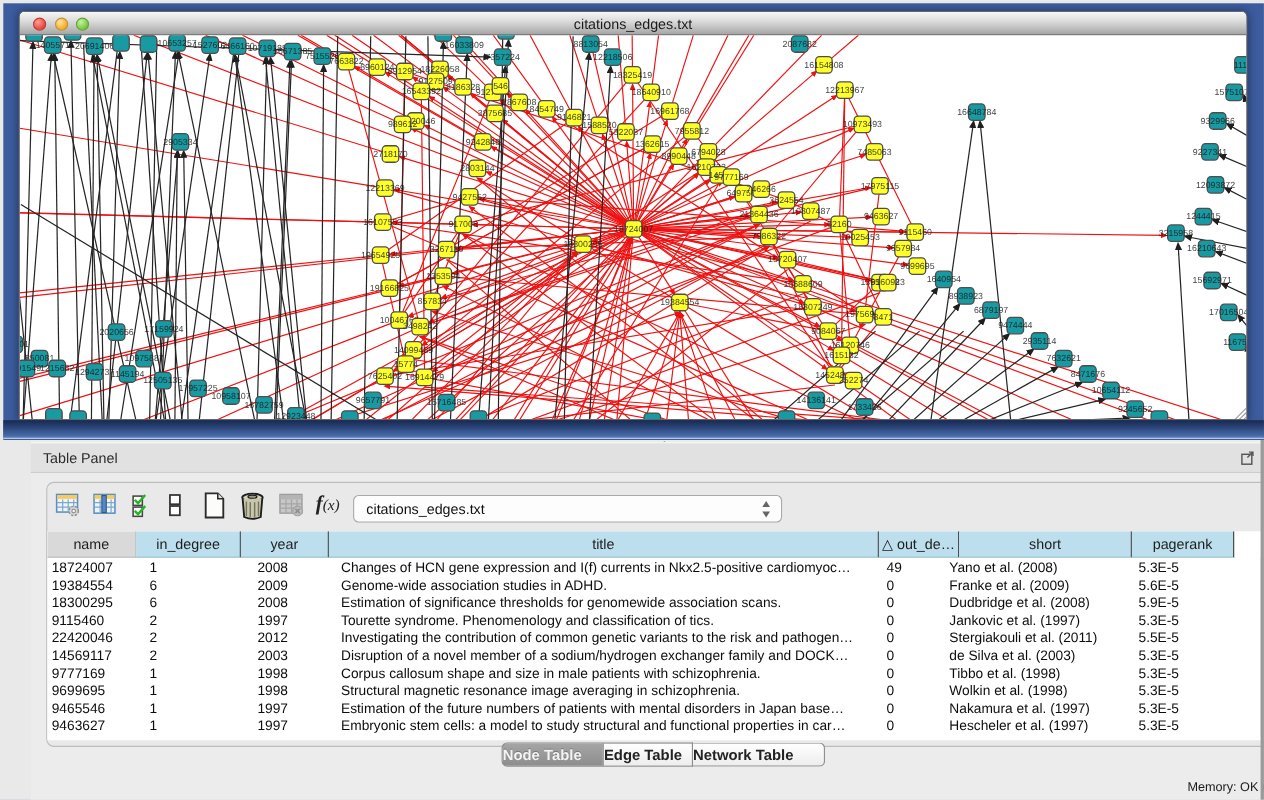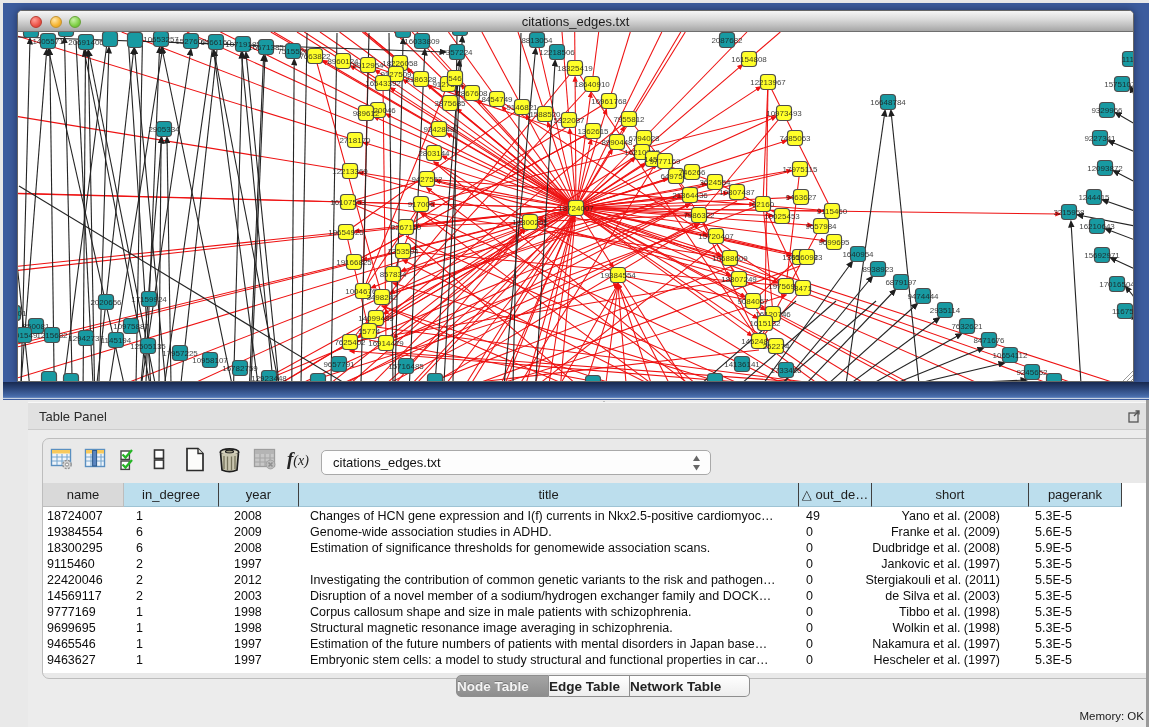--- a/index.html
+++ b/index.html
@@ -22,21 +22,21 @@
   background:#e9e9e9; border:1px solid #bdbdbd; border-radius:7px; }
 #toolbar { position:absolute; left:4px; top:8px; height:30px; width:1100px; }
 #combo { position:absolute; left:274px; top:3px; width:390px; height:25px; background:#fdfdfd;
   border:1px solid #a9a9a9; border-radius:5px; font-size:13px; color:#111; line-height:23px; padding-left:11px; }
 #grid { position:absolute; left:0px; top:44px; width:1116px; height:190px; background:#fff; overflow:hidden;padding-left:36px; }
 .th { position:absolute; top:0; height:24px; background:#bcdeed; border-right:1px solid #404040;
   border-bottom:1px solid #9ec3d4; font-size:13px; color:#1d1d1d; text-align:center; line-height:24px; }
 .tr { position:relative; height:16px; font-size:12.5px; color:#0d0d0d; white-space:nowrap; }
 .tr div { position:absolute; top:0; }
 .c0 { left:4px; } .c1 { left:93px; } .c2 { left:191px; } .c3 { left:267px; }
-.c4 { left:763px; } .c5 { left:820px; width:137px; text-align:right; } .c6 { left:992px; }
+.c4 { left:763px; } .c5 { left:820px; width:137px; text-align:left; } .c6 { left:992px; }
 #vsb { position:absolute; left:1103px; top:68px; width:17px; height:163px; background:#f4f4f4; border:1px solid #d9d9d9; }
 #vsb .thumb { position:absolute; left:2px; top:1px; width:11px; height:44px; background:linear-gradient(90deg,#c8c8c8,#9f9f9f); border-radius:6px; }
 #tabs { position:absolute; left:428px; top:275px; height:22px; }
 .tab { position:absolute; top:0; height:22px; border:1px solid #8e8e8e; font-size:13.5px; font-weight:bold;
   text-align:left; color:#222; background:linear-gradient(180deg,#ffffff,#ededed); line-height:21px; }
 #tab1 { left:0; width:93px; border-radius:5px 0 0 5px; background:linear-gradient(180deg,#a5a5a5,#8d8d8d); color:#f4f4f4; text-shadow:0 -1px 0 #777; }
 #tab2 { left:93px; width:81px; border-left:none; }
 #tab3 { left:174px; width:120px; border-left:none; border-radius:0 5px 5px 0; }
 #status { position:absolute; left:0; top:300px; width:1149px; height:27px; }
 #status .m { position:absolute; right:33px; top:10px; font-size:11.5px; color:#1a1a1a; }
@@ -753,20 +753,21 @@
             <div class="c2">2008</div>
             <div class="c3">Estimation of significance thresholds for genomewide association scans.</div>
             <div class="c4">0</div>
             <div class="c5">Dudbridge et al. (2008)</div>
             <div class="c6">5.9E-5</div>
           </div>
 <div class="tr">
             <div class="c0">9115460</div>
             <div class="c1">2</div>
             <div class="c2">1997</div>
+            <div class="c3">Tourette syndrome. Phenomenology and classification of tics.</div>
             <div class="c4">0</div>
             <div class="c5">Jankovic et al. (1997)</div>
             <div class="c6">5.3E-5</div>
           </div>
 <div class="tr">
             <div class="c0">22420046</div>
             <div class="c1">2</div>
             <div class="c2">2012</div>
             <div class="c3">Investigating the contribution of common genetic variants to the risk and pathogen…</div>
             <div class="c4">0</div>

